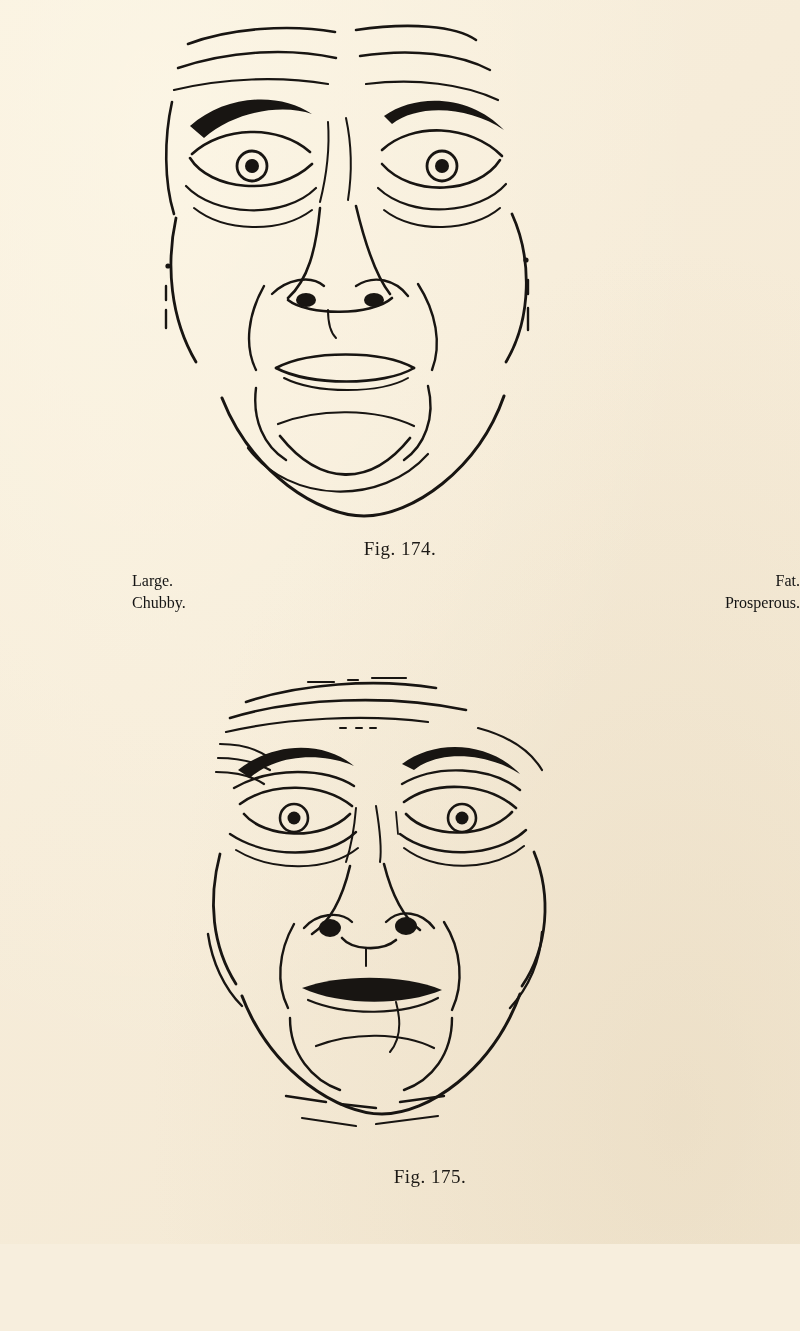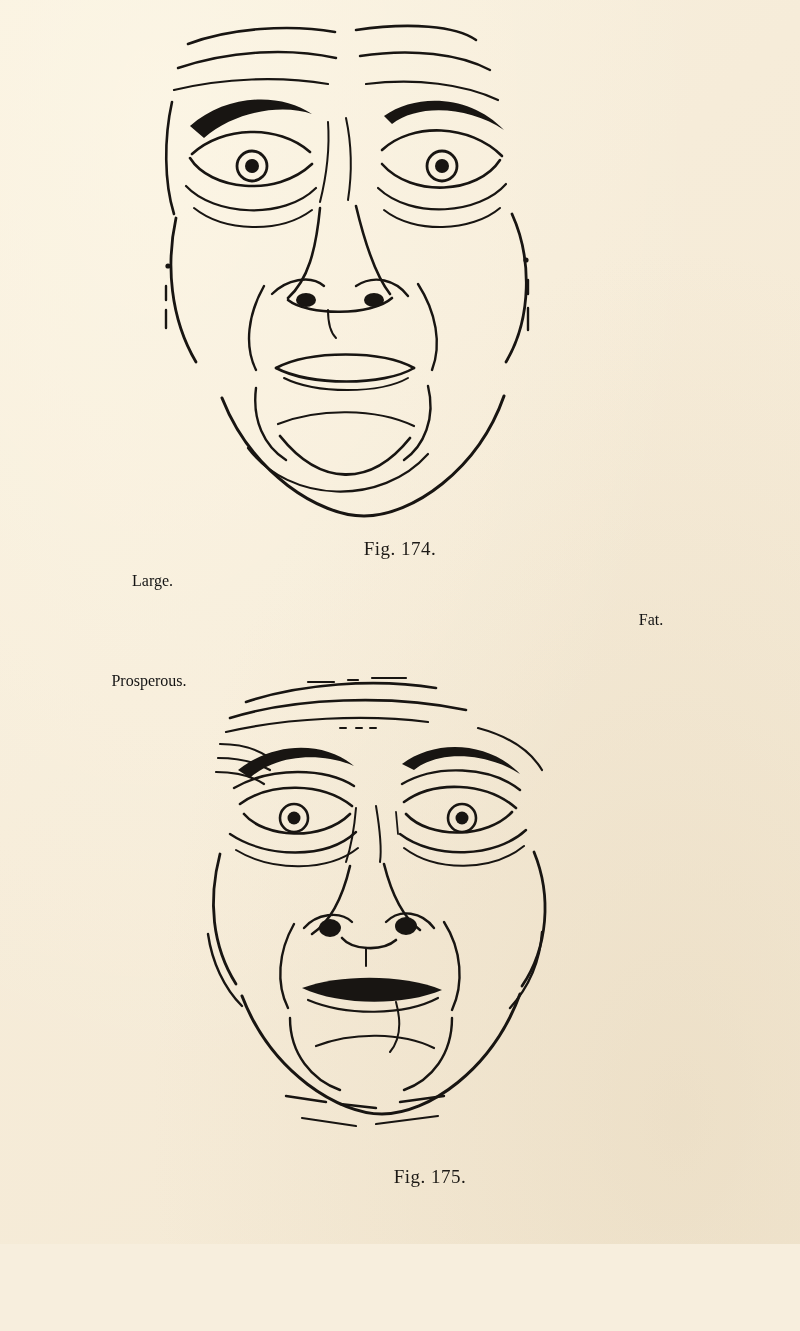--- a/index.html
+++ b/index.html
@@ -55,22 +55,21 @@
     line-height: 1.35;
     color: #141414;
   }
   .caption-row {
     display: flex;
   }
   .caption-col-left {
     text-align: left;
   }
   .caption-col-right {
-    text-align: center;
-    margin-top: 39px;
+    text-align: right;
   }
 
   
   #captions-174 {
     left: 0;
     top: 570px;
     width: 800px;
   }
   #captions-174 .caption-col-left { width: 370px; padding-left: 132px; }
   #captions-174 .caption-col-right { width: 298px; }
@@ -173,20 +172,21 @@
     </svg>
     <div class="fig-caption">Fig. 174.</div>
   </div>
 
   <div class="caption-table" id="captions-174">
     <div class="caption-row">
       <div class="caption-col-left">Large.</div>
       <div class="caption-col-right">Fat.</div>
     </div>
     <div class="caption-row">
+      <div class="caption-col-left">Chubby.</div>
       <div class="caption-col-right">Prosperous.</div>
     </div>
   </div>
 
   <div class="figure-block" style="top: 666px; margin-left: 30px;">
     <svg class="figure-art" width="480" height="500" viewBox="0 0 480 500" aria-hidden="true">
       <g class="ink" stroke-width="3.2">
 
         <path d="M118 16 l26 0" stroke-width="2.2"></path>
         <path d="M158 14 l10 0" stroke-width="2.2"></path>

